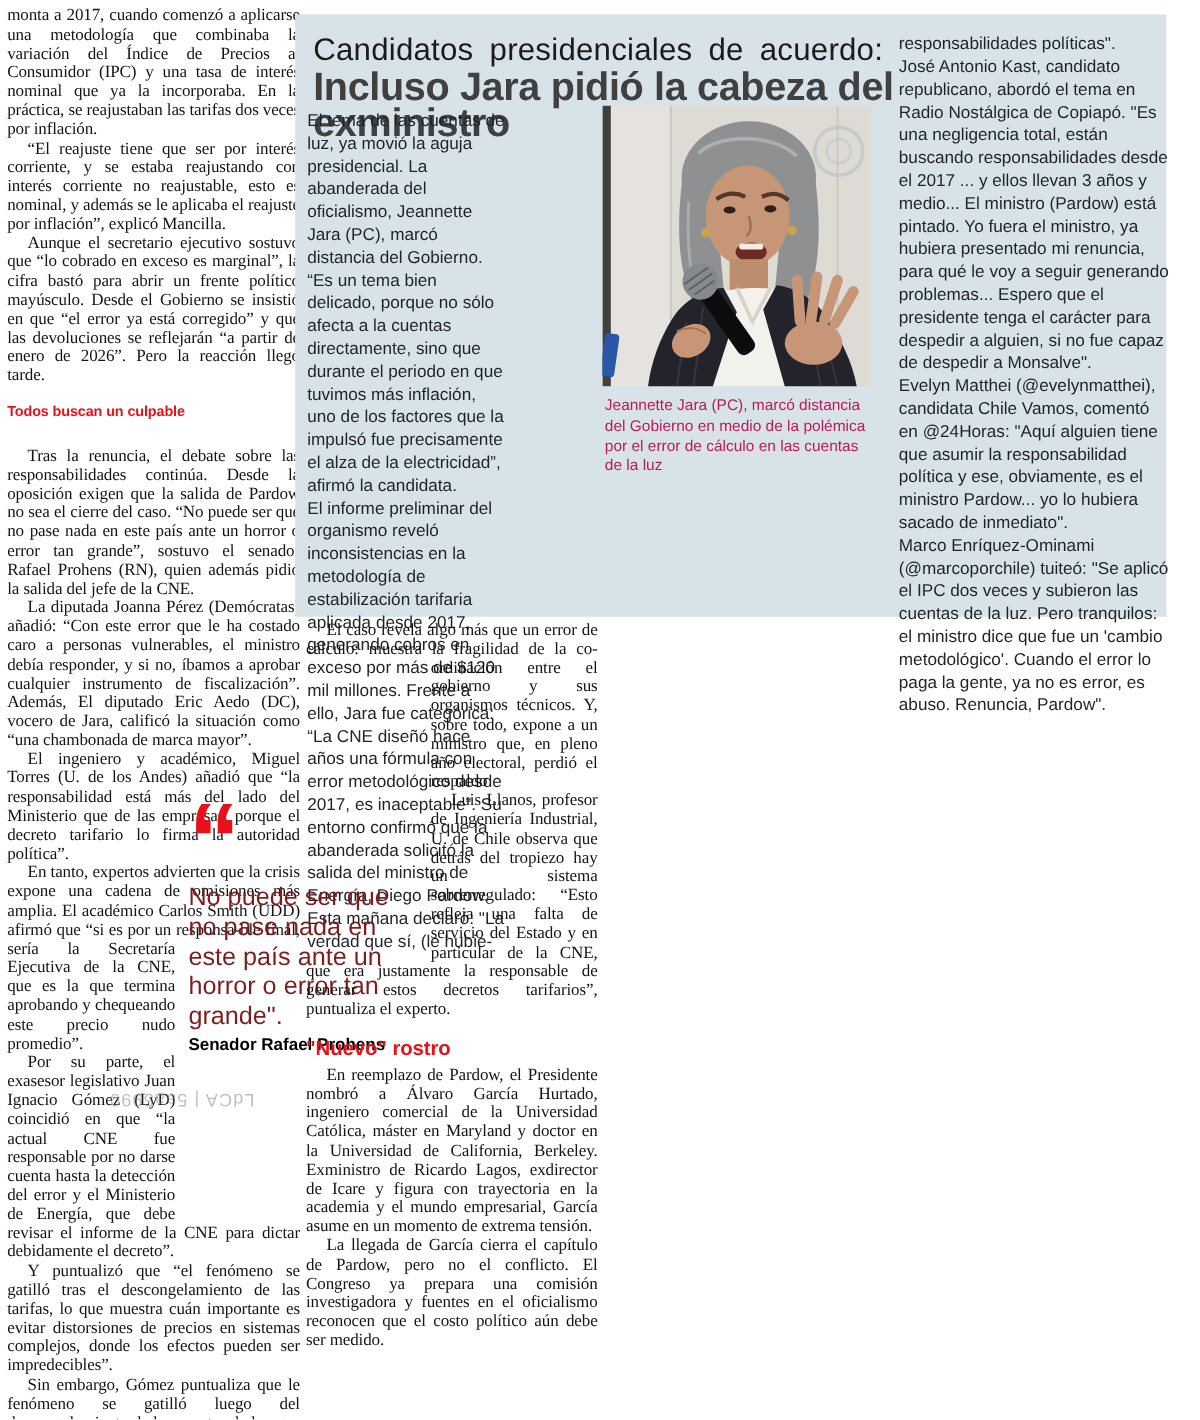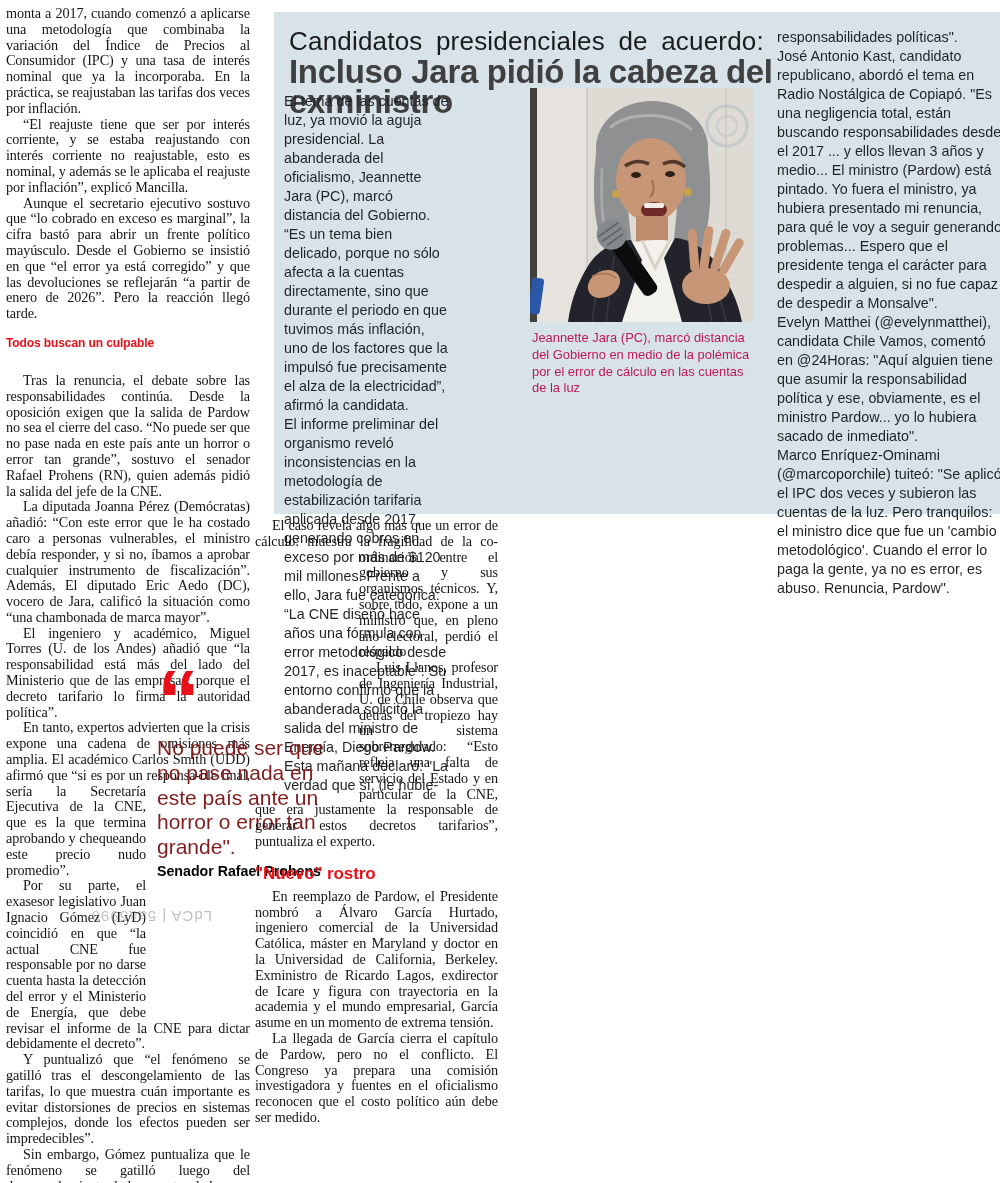--- a/index.html
+++ b/index.html
@@ -13,21 +13,21 @@
   #colB{left:255px;top:518px;width:243px;height:665px;}
   .sp{margin:0;text-indent:17px;}
   .sp.noind{text-indent:0;}
   .redhead{font-family:"Liberation Sans",sans-serif;font-weight:700;font-size:12px;
            line-height:20px;color:#e8111a;margin:11px 0 20px 0;text-indent:0;text-align:left;}
   .redhead.small{font-size:17px;margin:14px 0 5px 0;}
   .spr{float:right;width:100px;height:224px;margin-left:4px;}
   .spl{float:left;width:100px;height:238px;margin-right:4px;}
 
   
-  #panel{position:absolute;left:274px;top:12px;width:726px;height:502px;background:#d7e3e9;
+  #panel{position:absolute;left:246px;top:12px;width:726px;height:502px;background:#d7e3e9;
          font-family:"Liberation Sans",sans-serif;color:#1f2326;}
   #headline{position:absolute;left:15px;top:14px;width:600px;}
   #kicker{font-size:26px;line-height:30px;font-weight:400;color:#1b1b1b;word-spacing:6px;letter-spacing:0.2px;}
   #headtitle{font-size:33px;line-height:30px;font-weight:700;color:#404040;letter-spacing:-0.3px;margin:1px 0 0 0;}
   .pcol p{margin:0;font-size:14.3px;line-height:19px;text-align:left;}
   #pcol1{position:absolute;left:10px;top:80px;width:166px;}
   #photo{position:absolute;left:256px;top:76px;width:224px;height:234px;margin:0;}
   #caption{position:absolute;left:258px;top:318px;width:222px;font-size:12.9px;line-height:16.8px;color:#be185d;}
   #pcol2{position:absolute;left:258px;top:382px;width:228px;}
   #pcol3{position:absolute;left:503px;top:16px;width:226px;}

